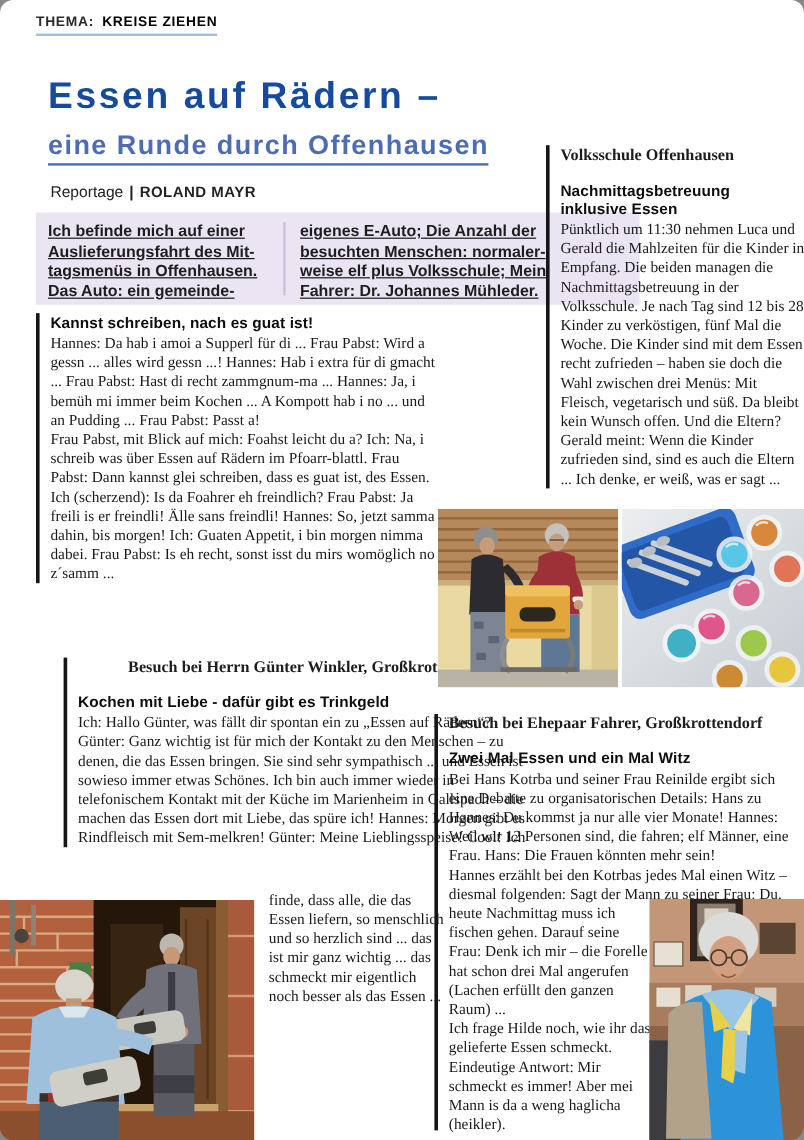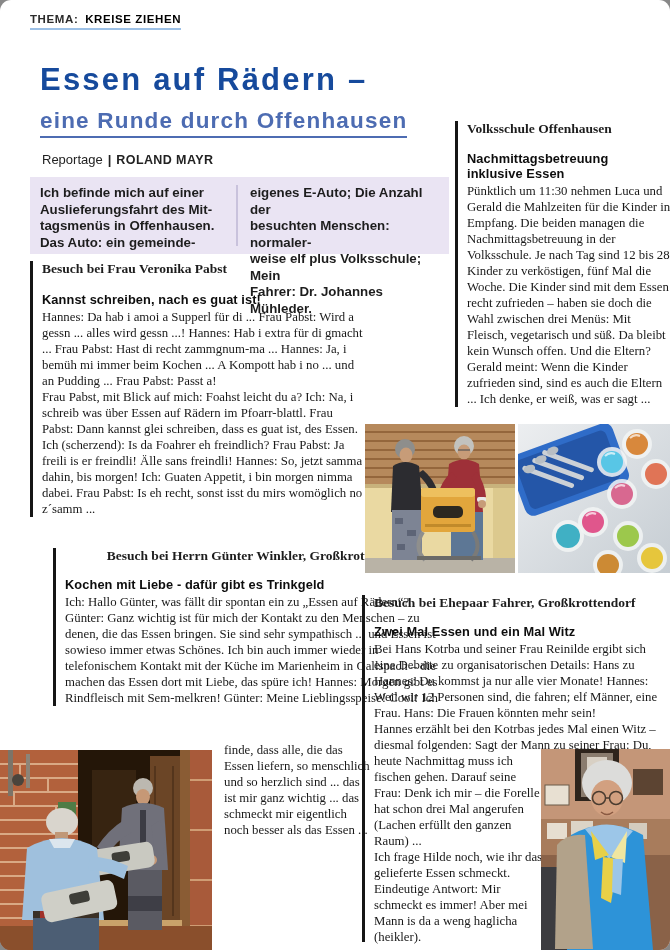--- a/index.html
+++ b/index.html
@@ -13,23 +13,23 @@
   
   .title1{position:absolute;left:40px;top:62px;font-size:31px;font-weight:800;
           letter-spacing:2.2px;color:var(--title_blue,#164a9c);}
   .title2{position:absolute;left:40px;top:108px;font-size:22.5px;font-weight:800;
           letter-spacing:1.2px;color:var(--subtitle_blue,#4d6cb2);
           border-bottom:2px solid var(--subtitle_blue,#4d6cb2);padding-bottom:2px;}
   .byline{position:absolute;left:42px;top:152px;font-size:13px;color:#222;}
   .byline .sep{font-weight:800;margin:0 5px;}
   .byline .author{font-weight:800;font-size:12.5px;letter-spacing:.4px;}
   
-  .introbox{position:absolute;left:30px;top:177px;width:419px;height:77px;
+  .introbox{position:absolute;left:30px;top:177px;width:503px;height:77px;
             background:var(--box_bg,#eae4f3);display:flex;box-sizing:border-box;
-            padding:8px 10px 8px 10px;}
+            padding:8px 10px 8px 10px;text-decoration:underline;}
   .introbox .col{font-weight:700;font-size:13.3px;line-height:16.5px;color:#1d1d1d;
                  white-space:pre-line;}
   .introbox .colL{width:196px;}
   .introbox .colR{border-left:2px solid #c9c2dc;padding-left:12px;flex:1;}
   
   .block{position:absolute;border-left:3px solid var(--bar,#161616);padding-left:9px;
          box-sizing:border-box;}
   .kick{font-family:"Liberation Serif",serif;font-size:13.5px;font-weight:600;color:#1d1d1d;}
   .hsans{font-weight:700;font-size:12.8px;color:#0d0d0d;letter-spacing:.1px;}
   .bodytxt{font-family:"Liberation Serif",serif;font-size:12.8px;line-height:16px;
@@ -78,21 +78,20 @@
 Auslieferungsfahrt des Mit-
 tagsmenüs in Offenhausen.
 Das Auto: ein gemeinde-</div>
     <div class="col colR">eigenes E-Auto; Die Anzahl der
 besuchten Menschen: normaler-
 weise elf plus Volksschule; Mein
 Fahrer: Dr. Johannes Mühleder.</div>
   </div>
 
   <div class="block b-pabst">
-    <div class="kick">Besuch bei Frau Veronika Pabst</div>
     <div class="hsans">Kannst schreiben, nach es guat ist!</div>
     <div class="bodytxt">Hannes: Da hab i amoi a Supperl für di ... Frau Pabst: Wird a gessn ... alles wird gessn ...! Hannes: Hab i extra für di gmacht ...  Frau Pabst: Hast di recht zammgnum-ma ... Hannes: Ja, i bemüh mi immer beim Kochen ... A Kompott hab i no ... und an Pudding ... Frau Pabst: Passt a!
 Frau Pabst, mit Blick auf mich: Foahst leicht du a? Ich: Na, i schreib was über Essen auf Rädern im Pfoarr-blattl. Frau Pabst: Dann kannst glei schreiben, dass es guat ist, des Essen. Ich (scherzend): Is da Foahrer eh freindlich? Frau Pabst: Ja freili is er freindli! Älle sans freindli! Hannes: So, jetzt samma dahin, bis morgen! Ich: Guaten Appetit, i bin morgen nimma dabei. Frau Pabst: Is eh recht, sonst isst du mirs womöglich no z´samm ...</div>
   </div>
 
   <div class="block b-school">
     <div class="kick">Volksschule Offenhausen</div>
     <div class="hsans">Nachmittagsbetreuung inklusive Essen</div>
     <div class="bodytxt">Pünktlich um 11:30 nehmen Luca und Gerald die Mahlzeiten für die Kinder in Empfang. Die beiden managen die Nachmittagsbetreuung in der Volksschule. Je nach Tag sind 12 bis 28 Kinder zu verköstigen, fünf Mal die Woche. Die Kinder sind mit dem Essen recht zufrieden – haben sie doch die Wahl zwischen drei Menüs: Mit Fleisch, vegetarisch und süß. Da bleibt kein Wunsch offen. Und die Eltern? Gerald meint: Wenn die Kinder zufrieden sind, sind es auch die Eltern ... Ich denke, er weiß, was er sagt ...</div>
   </div>

